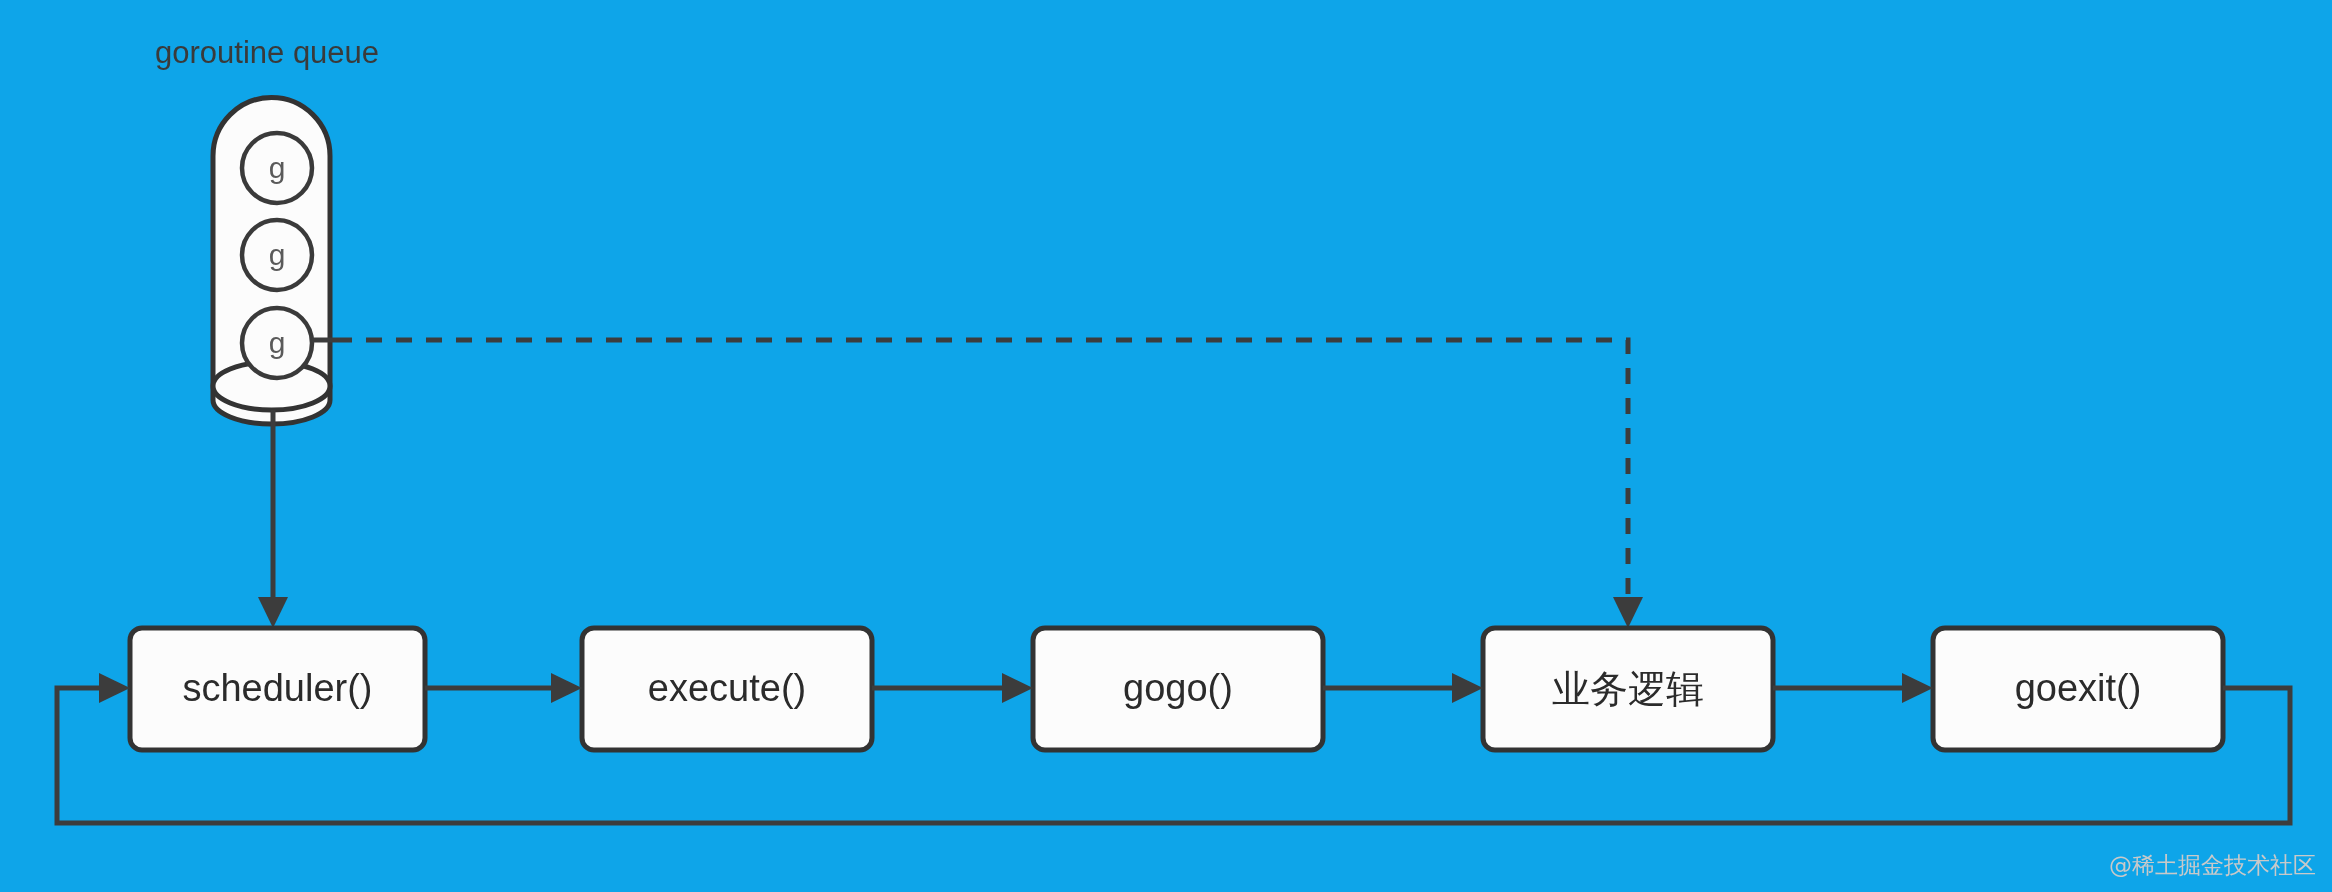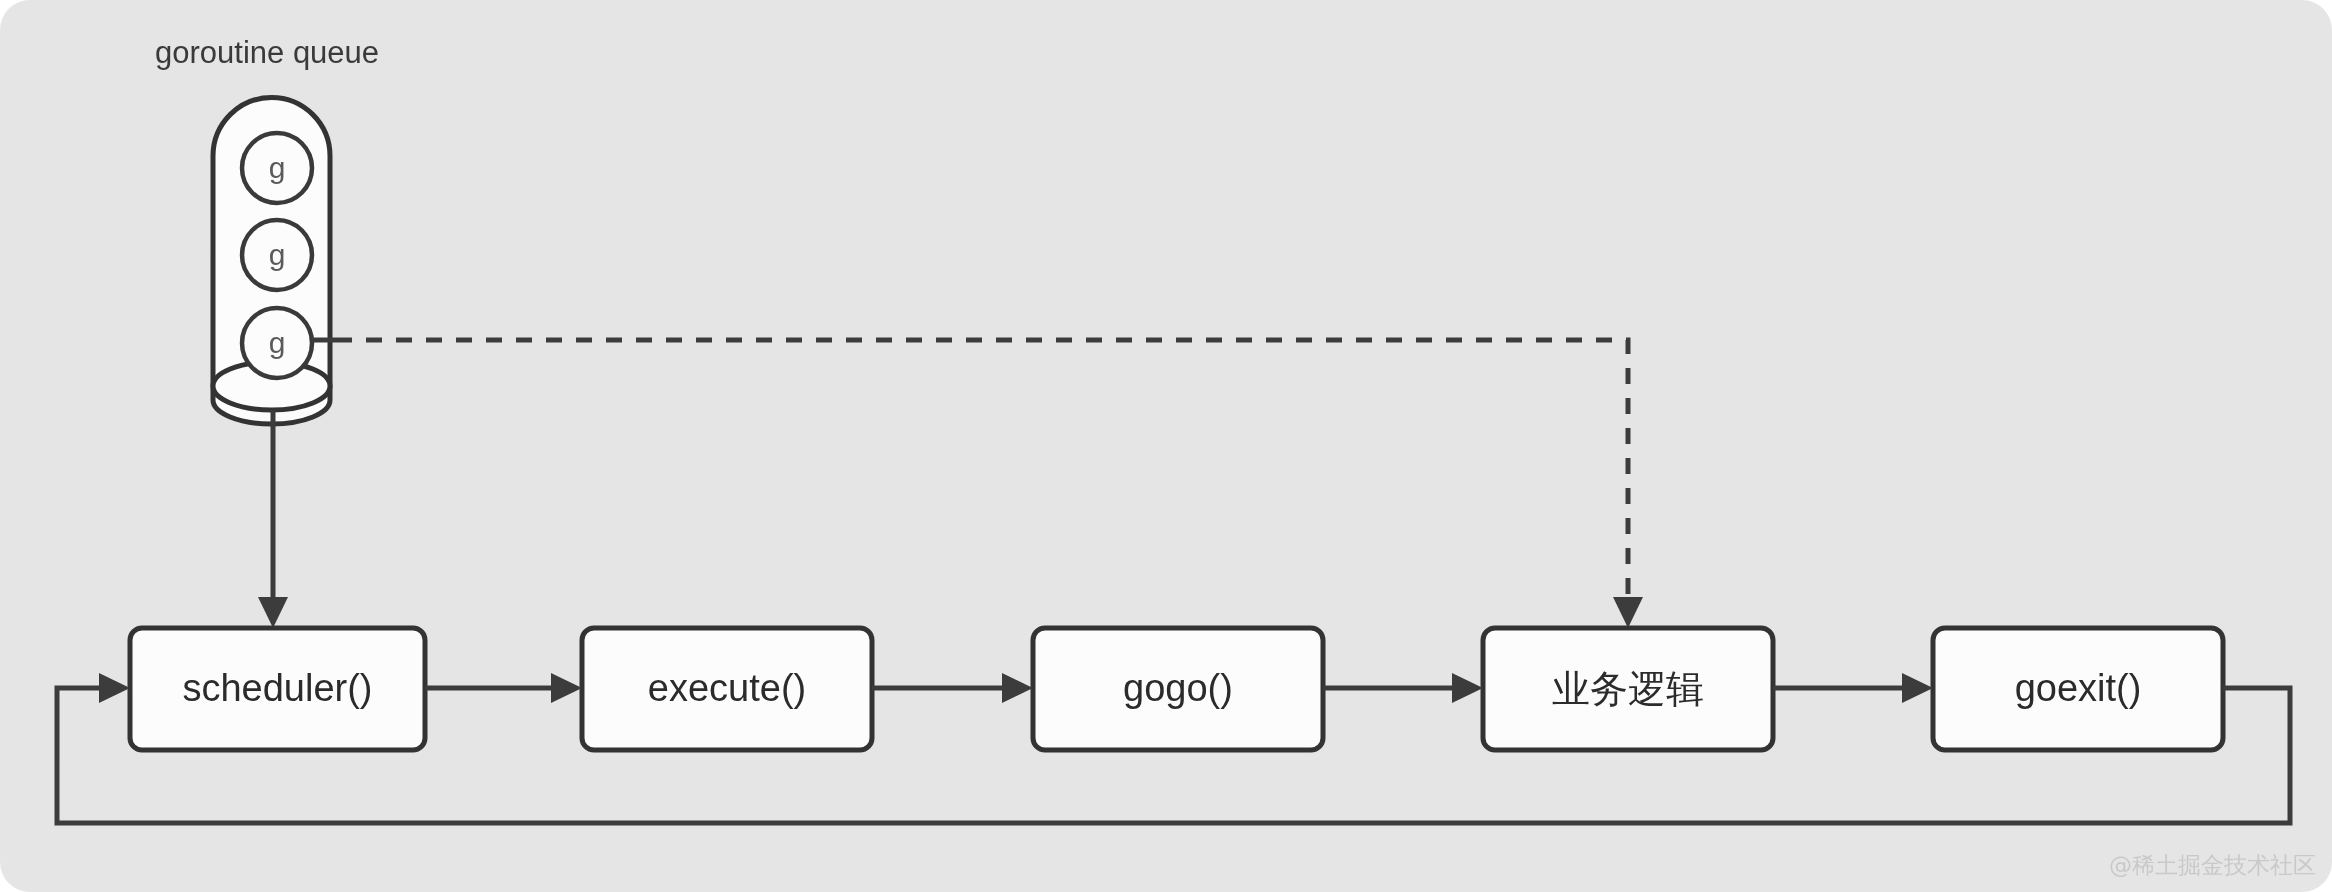--- a/index.html
+++ b/index.html
@@ -4,24 +4,23 @@
 <style>
   html, body {
     margin: 0;
     padding: 0;
     background: #ffffff;
   }
   #canvas {
     position: relative;
     width: 2332px;
     height: 892px;
-    background: #e5e5e5;
+    background: #0ea5e9;
     overflow: hidden;
     font-family: "Liberation Sans", "DejaVu Sans", sans-serif;
-    border-radius: 30px;
   }
   #diagram-svg {
     position: absolute;
     left: 0;
     top: 0;
     width: 2332px;
     height: 892px;
   }
   .node-label {
     font-family: "Liberation Sans", "DejaVu Sans", sans-serif;

